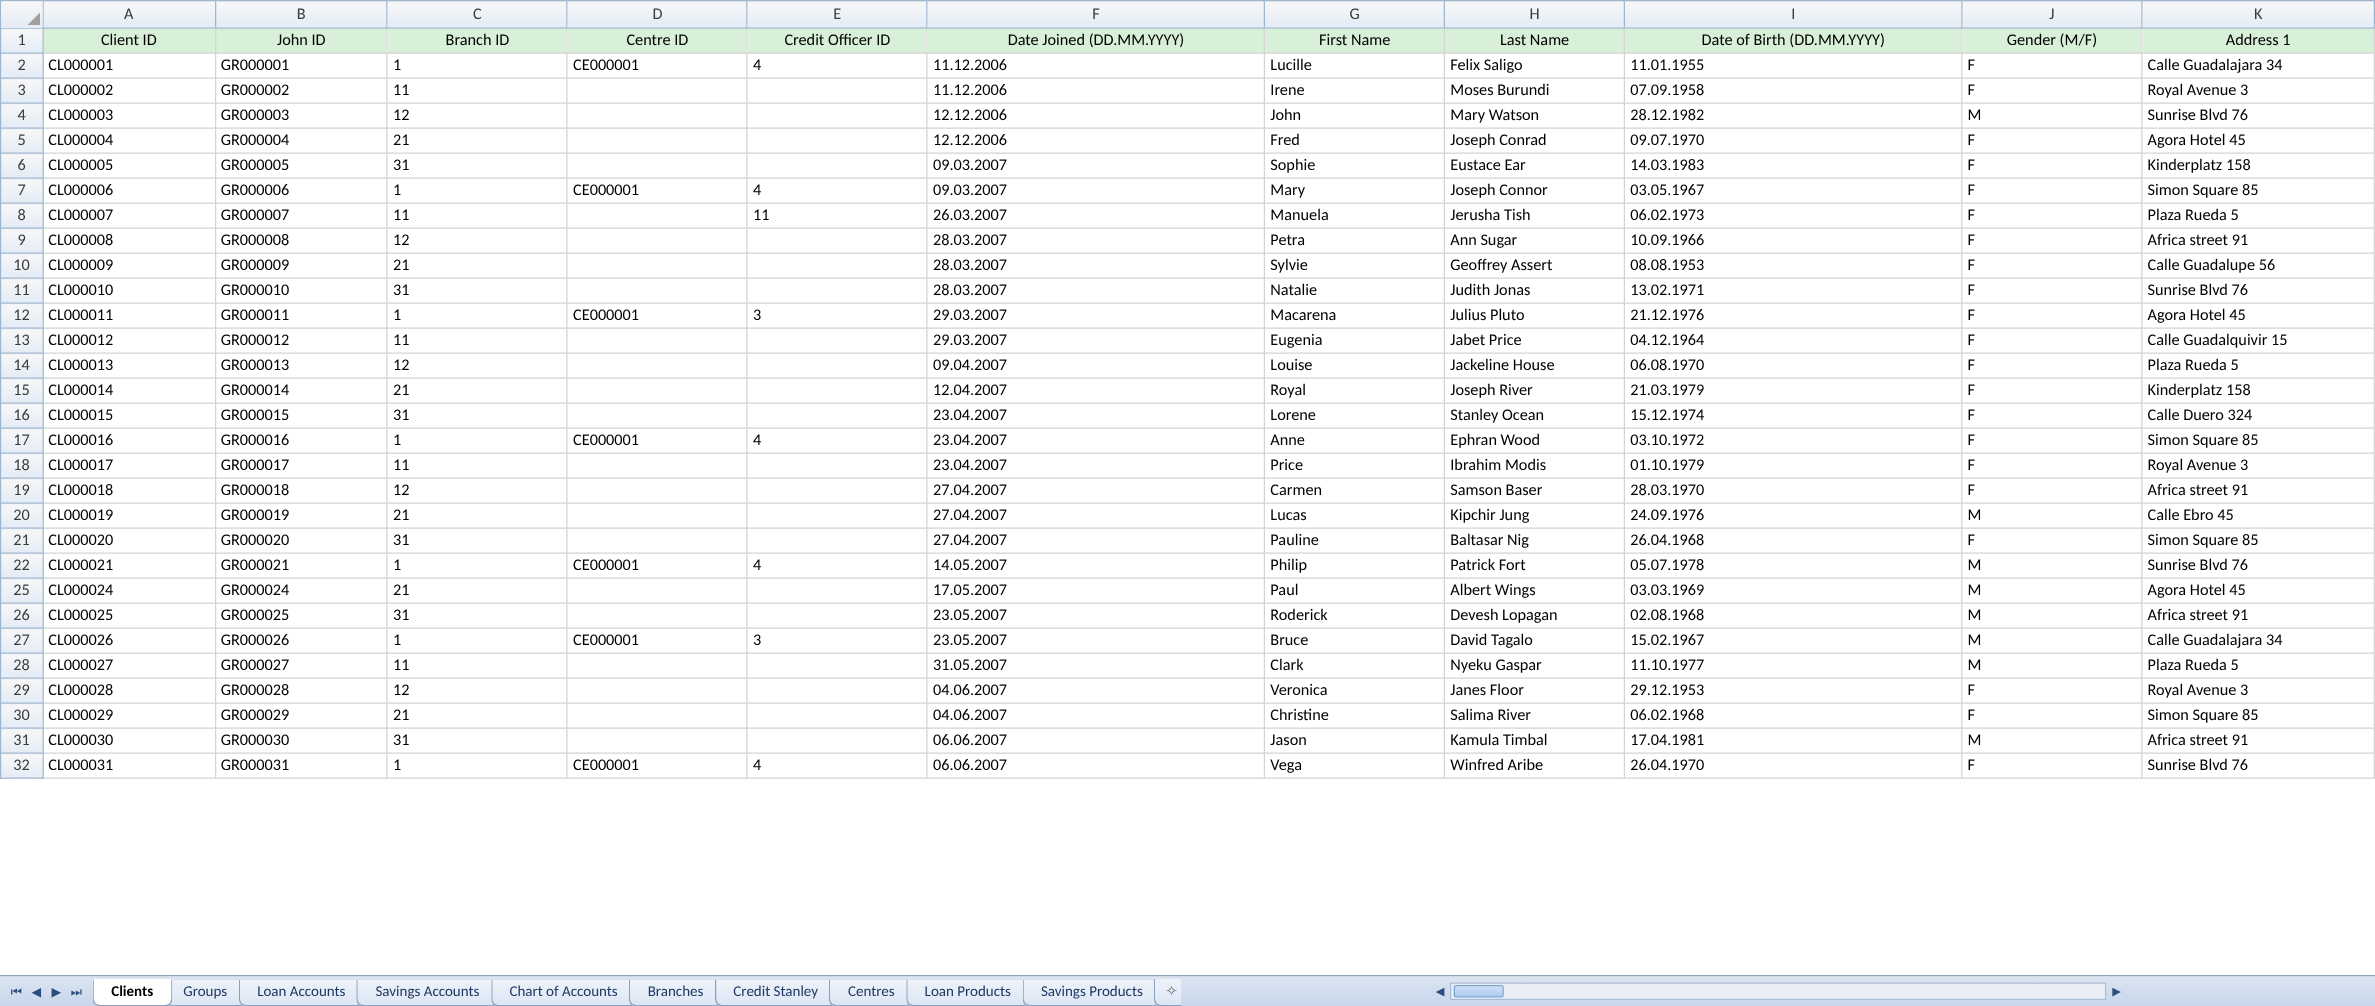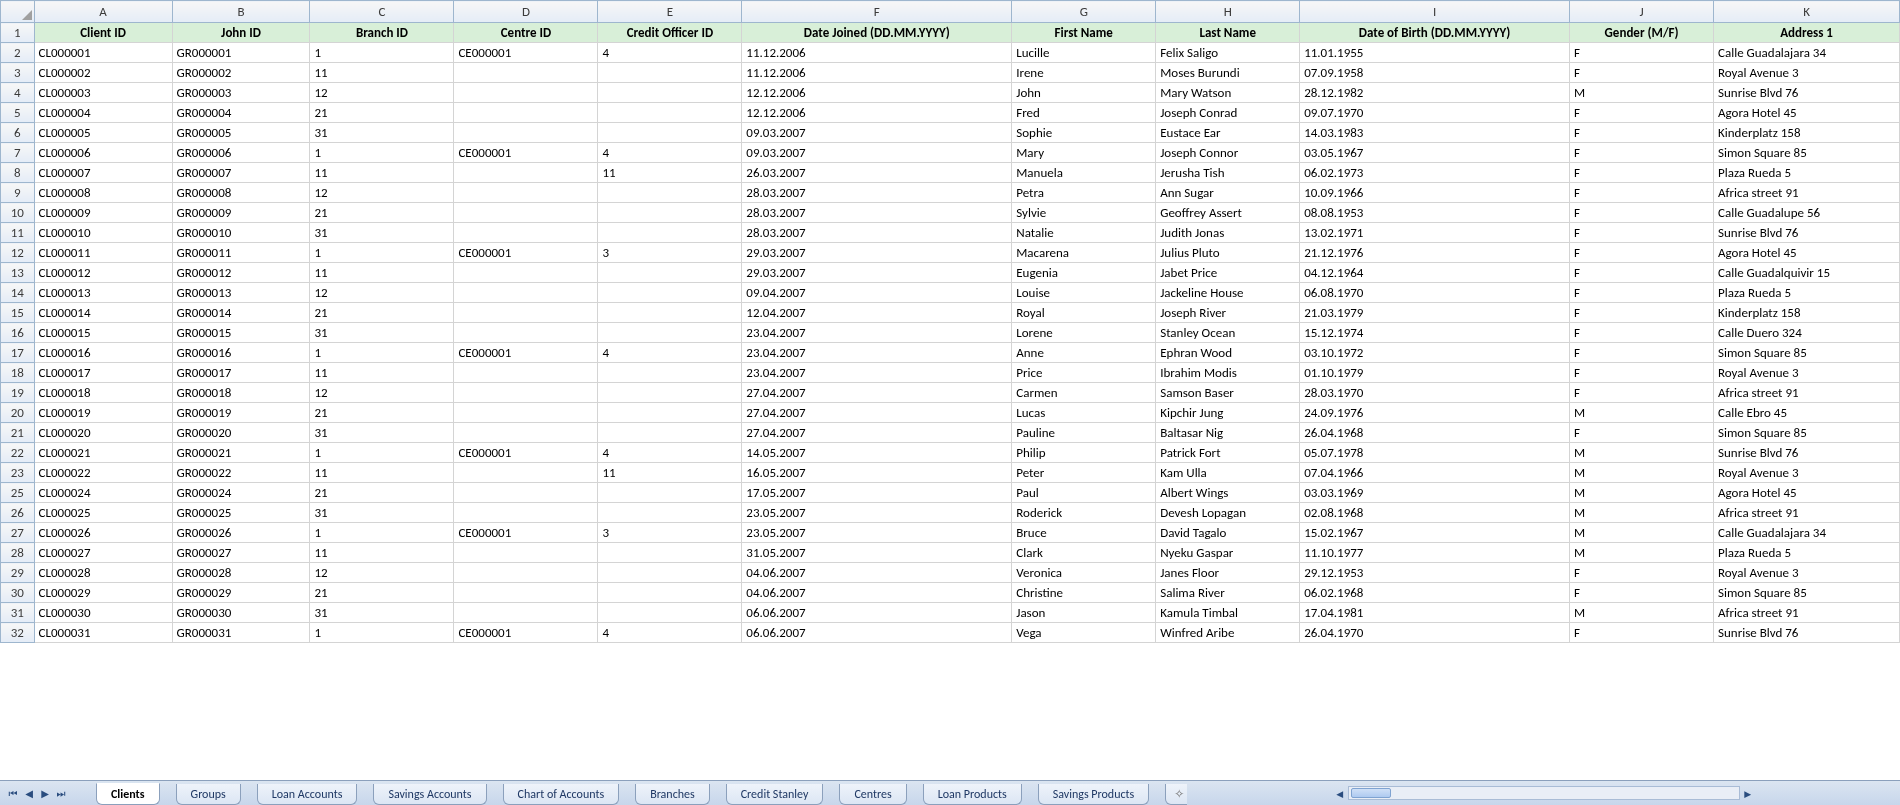--- a/index.html
+++ b/index.html
@@ -56,21 +56,21 @@
   td.row-num {
     background: linear-gradient(#f7f7f7,#e4ecf7);
     text-align: center;
     color: #3b3b3b;
     border: 1px solid #9eb6ce;
     width: 28px;
   }
   
   tr.data-header td.cell {
     background: #d8efd8;
-    font-weight: bold;
+    font-weight: normal;
     text-align: center;
   }
   
   col.rn  { width: 28px; }
   col.cA  { width: 115px; }
   col.cB  { width: 115px; }
   col.cC  { width: 120px; }
   col.cD  { width: 120px; }
   col.cE  { width: 120px; }
   col.cF  { width: 225px; }
@@ -114,21 +114,20 @@
     position: relative;
     padding: 3px 14px 3px 14px;
     margin-right: -6px;
     background: linear-gradient(#eef3fa,#dce6f4);
     border: 1px solid #8ba0bc;
     border-top: none;
     border-radius: 0 0 6px 6px;
     color: #1f3864;
     cursor: pointer;
     white-space: nowrap;
-    margin-left: 22px;
   }
   .tab.active {
     background: #fff;
     font-weight: bold;
     color: #000;
     z-index: 2;
     border-top: 1px solid #fff;
   }
   .tab.newtab {
     padding: 3px 8px;
@@ -504,34 +503,20 @@
           <td class="cell">CE000001</td>
           <td class="cell">4</td>
           <td class="cell">14.05.2007</td>
           <td class="cell">Philip</td>
           <td class="cell">Patrick Fort</td>
           <td class="cell">05.07.1978</td>
           <td class="cell">M</td>
           <td class="cell">Sunrise Blvd 76</td>
         </tr>
         <tr>
-          <td class="row-num">23</td>
-          <td class="cell">CL000022</td>
-          <td class="cell">GR000022</td>
-          <td class="cell">11</td>
-          <td class="cell"></td>
-          <td class="cell">11</td>
-          <td class="cell">16.05.2007</td>
-          <td class="cell">Peter</td>
-          <td class="cell">Kam Ulla</td>
-          <td class="cell">07.04.1966</td>
-          <td class="cell">M</td>
-          <td class="cell">Royal Avenue 3</td>
-        </tr>
-        <tr>
           <td class="row-num">25</td>
           <td class="cell">CL000024</td>
           <td class="cell">GR000024</td>
           <td class="cell">21</td>
           <td class="cell"></td>
           <td class="cell"></td>
           <td class="cell">17.05.2007</td>
           <td class="cell">Paul</td>
           <td class="cell">Albert Wings</td>
           <td class="cell">03.03.1969</td>

